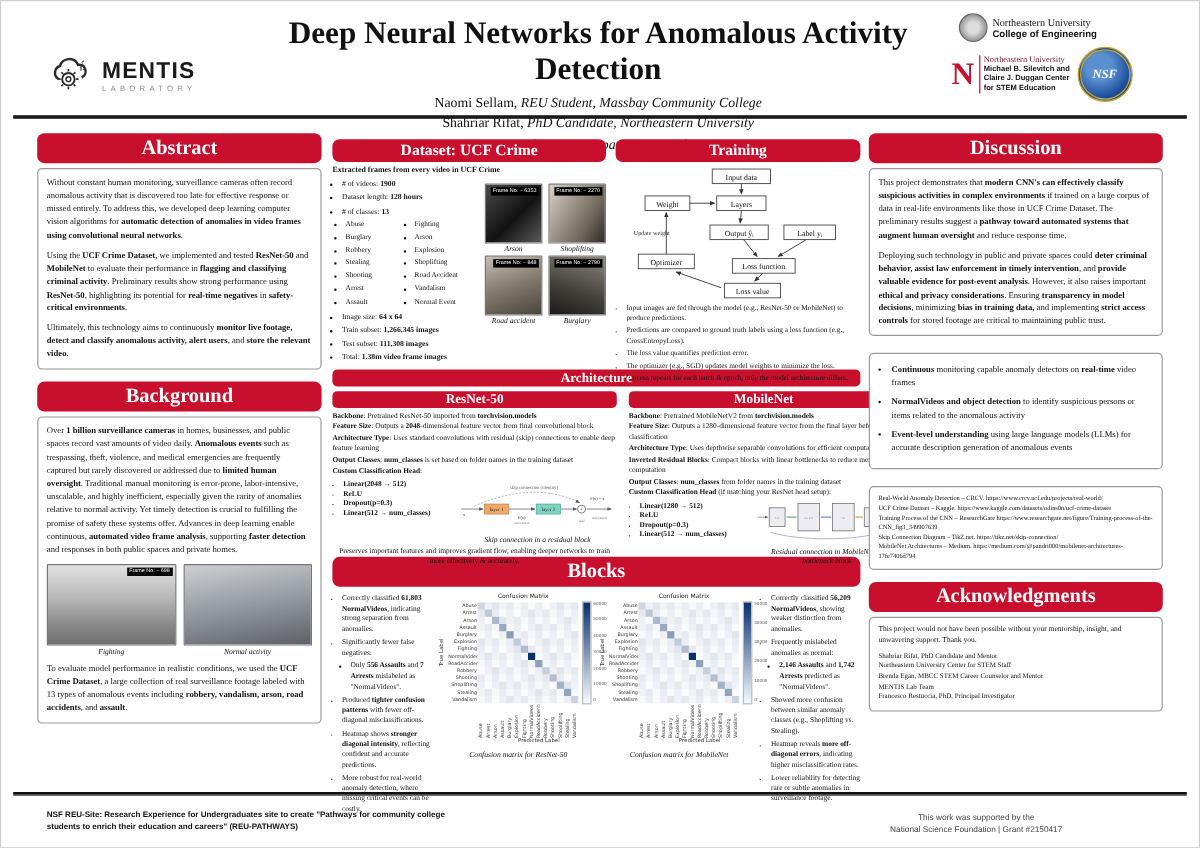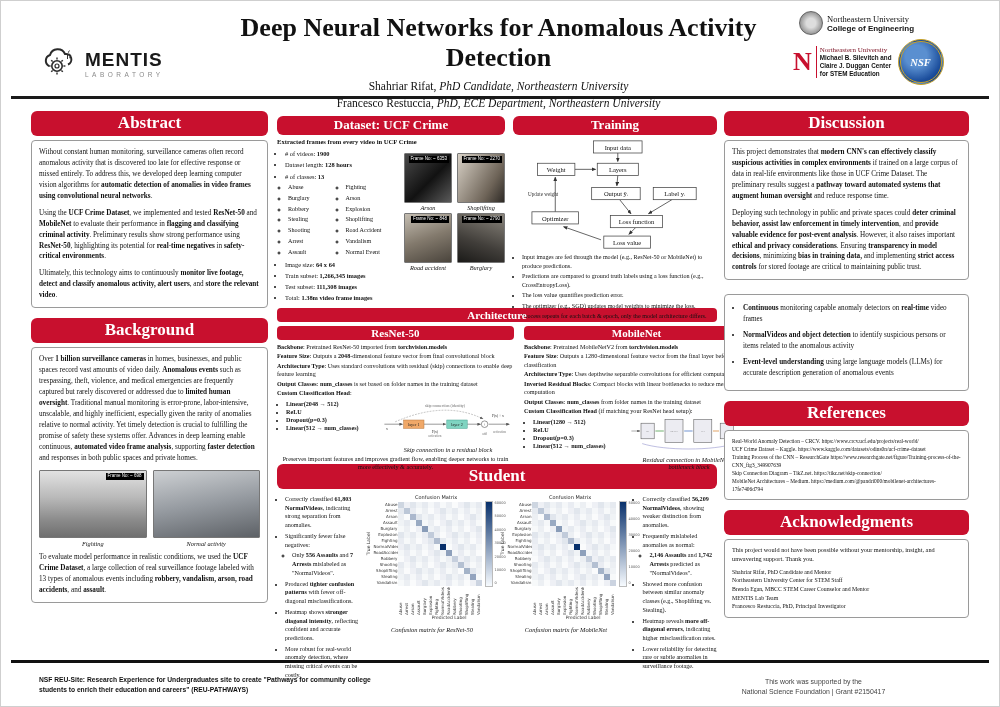--- a/index.html
+++ b/index.html
@@ -148,20 +148,24 @@
       <span class="mentis-text">
         <div class="m1">MENTIS</div>
         <div class="m2">LABORATORY</div>
       </span>
     </div>
 
     <div class="head-center">
       <div class="title">Deep Neural Networks for Anomalous Activity Detection</div>
       <div class="authors">
           <div>
+          <span>Naomi Sellam,</span>
+          <span class="role">REU Student, Massbay Community College</span>
+        </div>
+          <div>
           <span>Shahriar Rifat,</span>
           <span class="role">PhD Candidate, Northeastern University</span>
         </div>
           <div>
           <span>Francesco Restuccia,</span>
           <span class="role">PhD, ECE Department, Northeastern University</span>
         </div>
         </div>
     </div>
 
@@ -431,21 +435,21 @@
                   <text x="123" y="25">1x1</text>
                   <text x="163" y="25">add</text>
               </g>
             </svg>
             <div class="cap">Residual connection in MobileNetV2 bottleneck block</div>
           </div>
         </div>
       </div>
     </div>
 
-    <div class="bar bar-lg res-bar">Student</div>
+    <div class="bar bar-lg res-bar">Blocks</div>
     <div class="res-row">
       <div class="res-txt rt-left">
         <ul>
             <li>Correctly classified <b>61,803 NormalVideos</b>, indicating strong separation from anomalies.</li>
             <li>Significantly fewer false negatives:</li>
             <li class="sub">Only <b>556 Assaults</b> and <b>7 Arrests</b> mislabeled as "NormalVideos".</li>
             <li>Produced <b>tighter confusion patterns</b> with fewer off-diagonal misclassifications.</li>
             <li>Heatmap shows <b>stronger diagonal intensity</b>, reflecting confident and accurate predictions.</li>
             <li>More robust for real-world anomaly detection, where missing critical events can be costly.</li>
           </ul>
@@ -964,21 +968,20 @@
     <div class="gap"></div>
     <div class="panel txt">
       <ul style="padding-left:11px;">
           <li style="margin-bottom:5px;"><b>Continuous</b> monitoring capable anomaly detectors on <b>real-time</b> video frames</li>
           <li style="margin-bottom:5px;"><b>NormalVideos and object detection</b> to identify suspicious persons or items related to the anomalous activity</li>
           <li style="margin-bottom:5px;"><b>Event-level understanding</b> using large language models (LLMs) for accurate description generation of anomalous events</li>
         </ul>
     </div>
 
     <div class="gap"></div>
-    <div class="bar bar-lg">References</div>
     <div class="panel refs">
         <div>Real-World Anomaly Detection – CRCV. https://www.crcv.ucf.edu/projects/real-world/</div>
         <div>UCF Crime Dataset – Kaggle. https://www.kaggle.com/datasets/odins0n/ucf-crime-dataset</div>
         <div>Training Process of the CNN – ResearchGate https://www.researchgate.net/figure/Training-process-of-the-CNN_fig3_349907639</div>
         <div>Skip Connection Diagram – TikZ.net. https://tikz.net/skip-connection/</div>
         <div>MobileNet Architectures – Medium. https://medium.com/@pandri000/mobilenet-architectures-17fe7406d794</div>
       </div>
 
     <div class="gap"></div>
     <div class="bar bar-lg">Acknowledgments</div>

